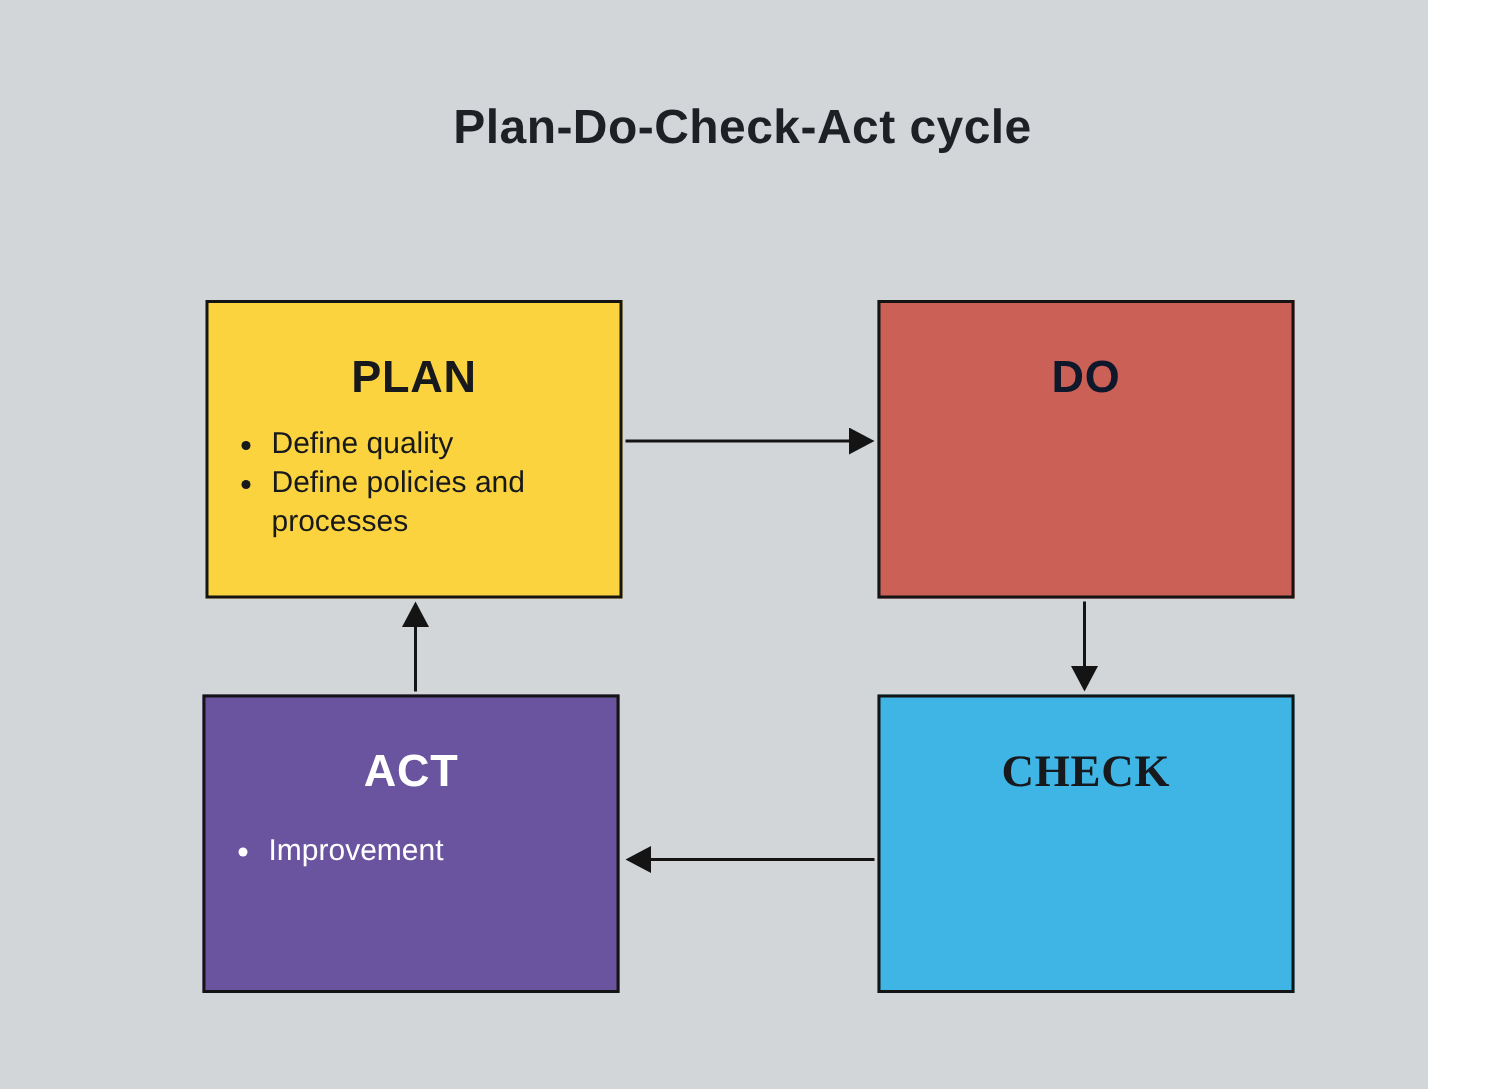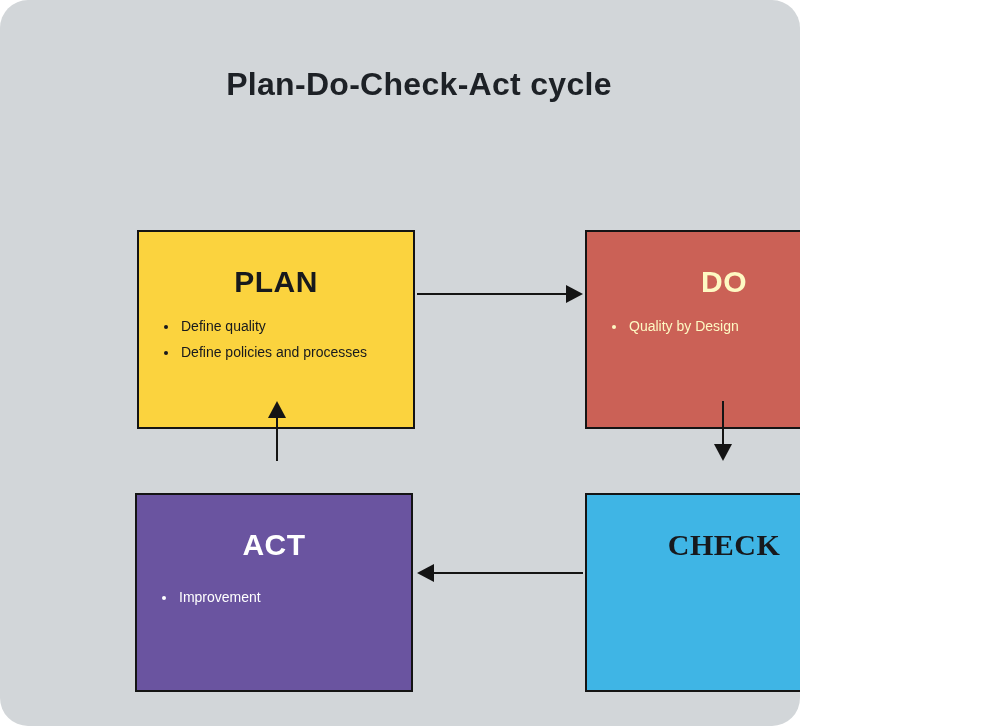--- a/index.html
+++ b/index.html
@@ -2,62 +2,60 @@
 <html><head>
 <meta charset="utf-8">
 <style>
   html, body {
     margin: 0;
     padding: 0;
     font-family: "Liberation Sans", "DejaVu Sans", sans-serif;
   }
   .canvas {
     position: relative;
-    width: 800px;
+    width: 952px;
     height: 726px;
     background: #D2D6D9;
     overflow: hidden;
-    border-radius: 28px;
   }
   .title {
     position: absolute;
     left: 0;
     right: 0;
     top: 66px;
     text-align: center;
     transform: translateX(19px);
     font-size: 32px;
     font-weight: 700;
     letter-spacing: 0.3px;
     color: #1D2126;
   }
   .box {
     position: absolute;
     width: 278px;
     height: 199px;
     box-sizing: border-box;
     border: 2px solid #141414;
-    margin-top: 30px;
   }
   .box-plan  { left: 137px; top: 200px; }
   .box-do    { left: 585px; top: 200px; }
   .box-act   { left: 135px; top: 463px; }
   .box-check { left: 585px; top: 463px; }
   .box h2 {
     margin: 0;
     padding-top: 33px;
     text-align: center;
     font-size: 30px;
     font-weight: 700;
     line-height: 34px;
     letter-spacing: 0.5px;
   }
   .box ul {
     margin: 14px 10px 0 0;
-    font-size: 14px;
+    font-size: 20px;
     line-height: 26px;
   }
   .row2 ul { margin-top: 22px; }
   .box li { padding-left: 2px; }
   .arrow-layer {
     position: absolute;
     left: 0;
     top: 0;
     width: 1000px;
     height: 726px;
@@ -72,25 +70,22 @@
   <div class="title" style="color: rgb(29, 33, 38);">Plan-Do-Check-Act cycle</div>
 
   <div class="box box-plan" style="background-color: rgb(251, 211, 62); color: rgb(23, 25, 29); border-color: rgb(20, 20, 20);">
     <h2>PLAN</h2>
     <ul>
       <li>Define quality</li>
       <li>Define policies and processes</li>
     </ul>
   </div>
 
-  <div class="box box-do" style="background-color: rgb(203, 97, 86); color: #fef9c3; border-color: rgb(20, 20, 20);">
+  <div class="box box-do" style="background-color: rgb(203, 97, 86); color: #0f172a; border-color: rgb(20, 20, 20);">
     <h2>DO</h2>
-    <ul>
-      <li>Quality by Design</li>
-    </ul>
   </div>
 
   <div class="box box-act row2" style="background-color: rgb(106, 84, 160); color: rgb(255, 255, 255); border-color: rgb(20, 20, 20);">
     <h2>ACT</h2>
     <ul>
       <li>Improvement</li>
     </ul>
   </div>
 
   <div class="box box-check row2" style="background-color: rgb(63, 181, 229); color: rgb(23, 25, 29); border-color: rgb(20, 20, 20); font-family: Liberation Serif, serif;">

